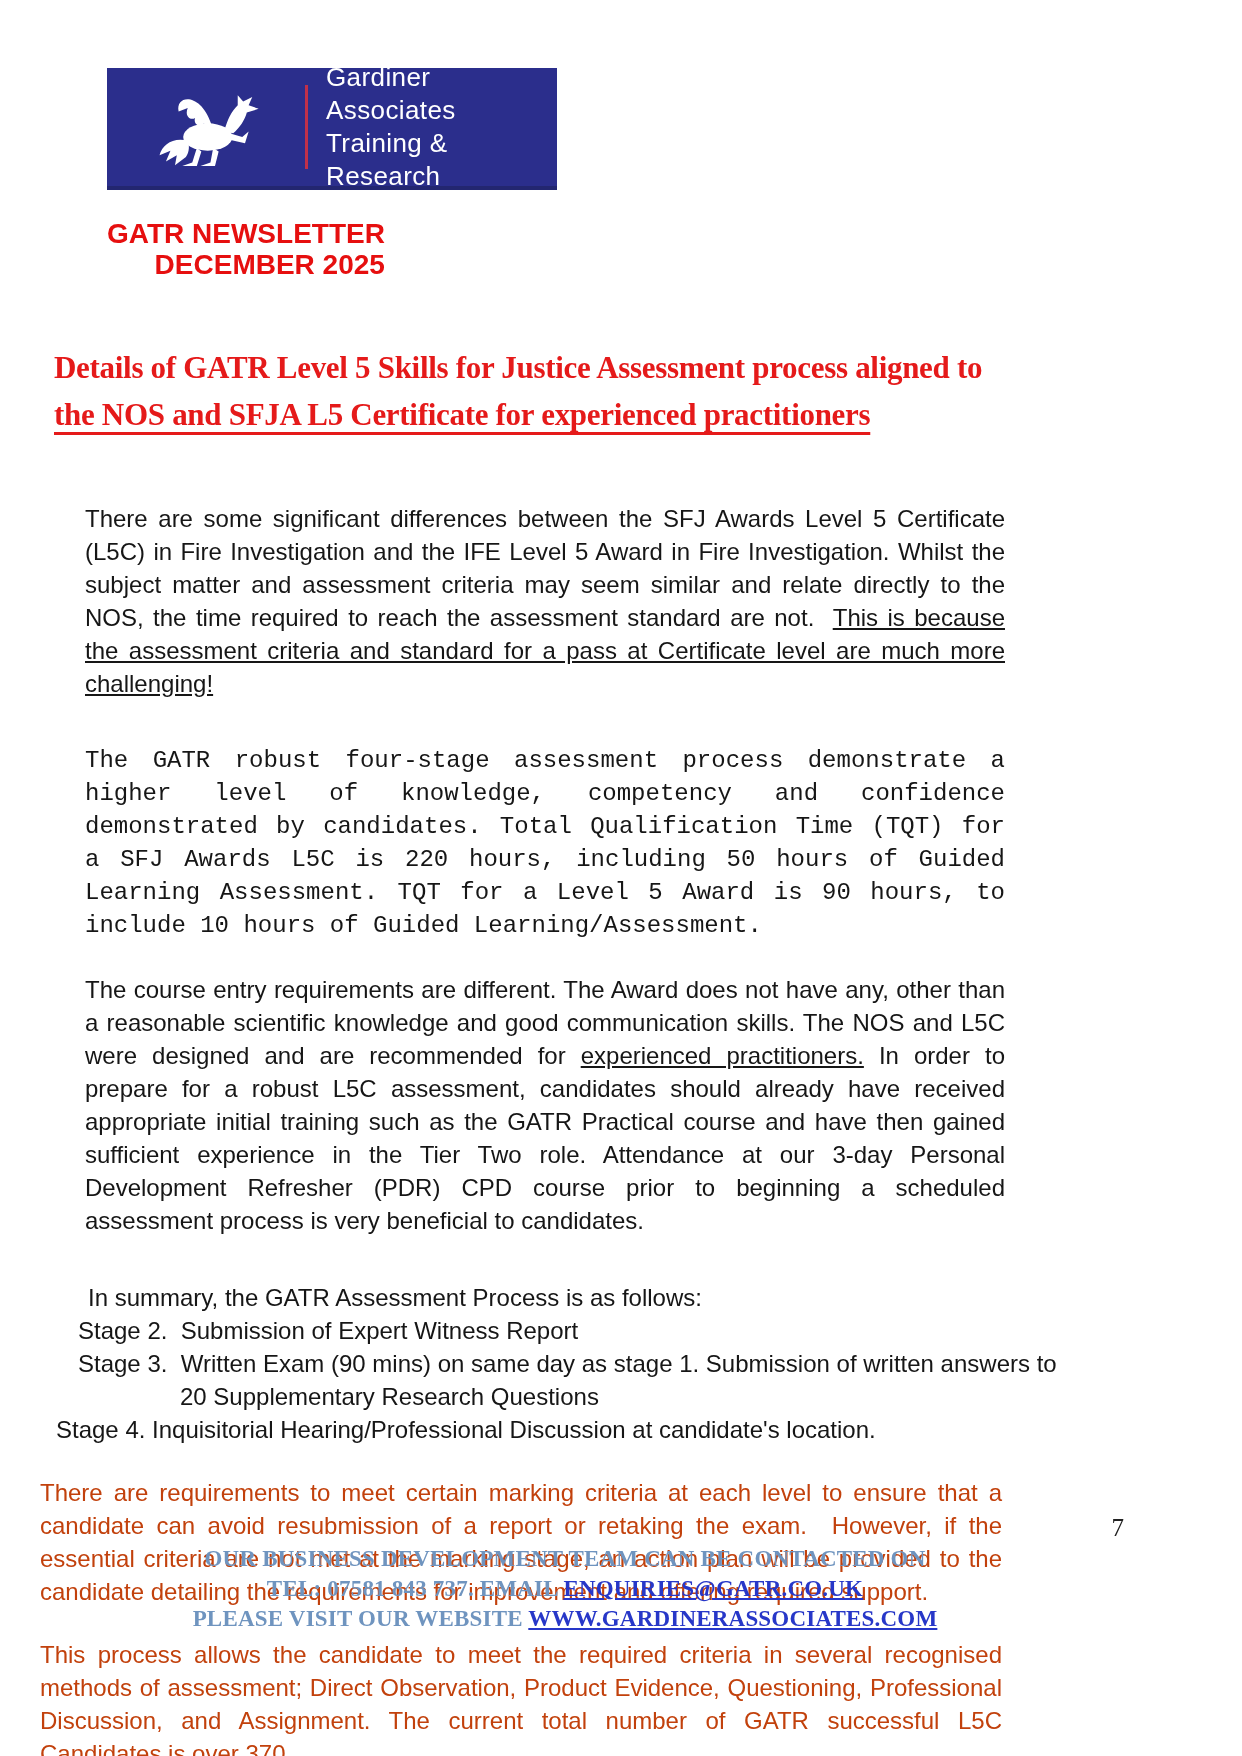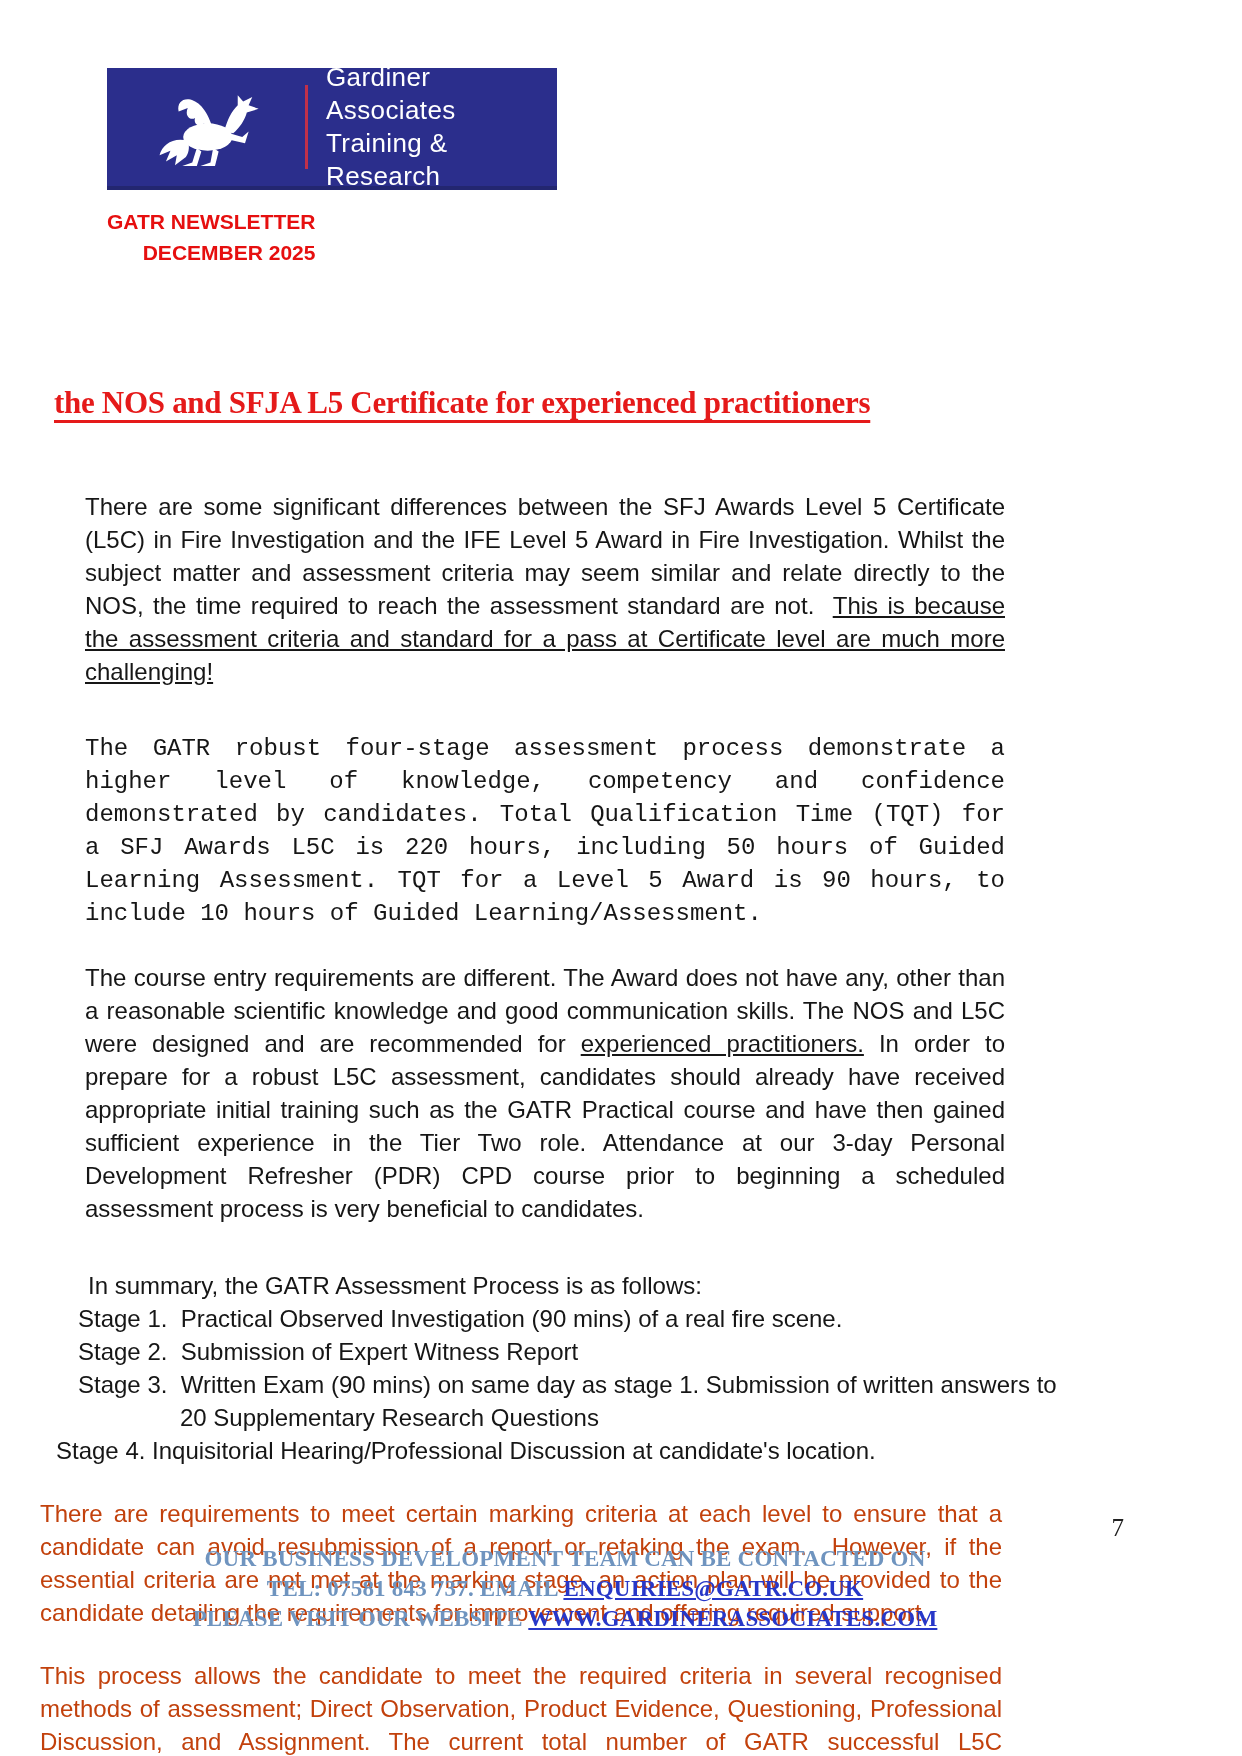--- a/index.html
+++ b/index.html
@@ -18,22 +18,22 @@
             margin:68px 237px 0 107px;flex-direction:column; }
   .logo-box {
     width:450px; height:122px;
     background:#2b2e8c;
     display:flex; align-items:center;
     border-bottom:4px solid #232670;
   }
   .logo-dragon { width:172px; height:100px; margin-left:22px; flex:0 0 auto; }
   .logo-divider { width:3px; height:84px; background:#c0304a; margin:0 18px 0 4px; flex:0 0 auto; }
   .logo-text { color:#ffffff; font-size:26px; line-height:33px; letter-spacing:0.4px; font-weight:400; }
-  .newsletter { margin-top:16px; text-align:right; color:#e60f0f;
-                font-size:21px; line-height:31px; font-weight:bold; }
+  .newsletter { margin-top:28px; text-align:right; color:#e60f0f;
+                font-size:28px; line-height:31px; font-weight:bold; }
 
   
   .doc-title {
     margin:64px 60px 0 54px;
     color:#e51a1a;
     font-family:"Liberation Serif", serif;
     font-weight:bold;
     font-size:31px; line-height:47px;
     letter-spacing:-0.3px;
   }
@@ -113,37 +113,36 @@
         <div>Training &amp; Research</div>
       </div>
     </div>
     <div class="newsletter">
       <div>GATR NEWSLETTER</div>
       <div>DECEMBER 2025</div>
     </div>
   </div>
 
   <h1 class="doc-title">
-    <br>
+    <span>Details of GATR Level 5 Skills for Justice Assessment process aligned to</span><br>
     <span class="u">the NOS and SFJA L5 Certificate for experienced practitioners</span>
   </h1>
 
   <p class="body-par p1">
     <span>There are some significant differences between the SFJ Awards Level 5 Certificate (L5C) in Fire Investigation and the IFE Level 5 Award in Fire Investigation. Whilst the subject matter and assessment criteria may seem similar and relate directly to the NOS, the time required to reach the assessment standard are not.&nbsp; </span><span class="uline">This is because the assessment criteria and standard for a pass at Certificate level are much more challenging!</span>
   </p>
 
   <p class="body-par p2">The GATR robust four-stage assessment process demonstrate a higher level of knowledge, competency and confidence demonstrated by candidates. Total Qualification Time (TQT) for a SFJ Awards L5C is 220 hours, including 50 hours of Guided Learning Assessment. TQT for a Level 5 Award is 90 hours, to include 10 hours of Guided Learning/Assessment.</p>
 
   <p class="body-par p3">
     <span>The course entry requirements are different. The Award does not have any, other than a reasonable scientific knowledge and good communication skills. The NOS and L5C were designed and are recommended for </span><span class="uline">experienced practitioners.</span><span> In order to prepare for a robust L5C assessment, candidates should already have received appropriate initial training such as the GATR Practical course and have then gained sufficient experience in the Tier Two role. Attendance at our 3-day Personal Development Refresher (PDR) CPD course prior to beginning a scheduled assessment process is very beneficial to candidates.</span>
   </p>
 
   <div class="summary-block">
     <div class="summary-intro">In summary, the GATR Assessment Process is as follows:</div>
-    <div class="stage-line">Stage 1.&nbsp; Practical Observed Investigation (90 mins) of a real fire scene.</div>
     <div class="stage-line">Stage 2.&nbsp; Submission of Expert Witness Report</div>
     <div class="stage-line">Stage 3.&nbsp; Written Exam (90 mins) on same day as stage 1. Submission of written answers to</div>
     <div class="stage-wrap">20 Supplementary Research Questions</div>
     <div class="stage-4">Stage 4. Inquisitorial Hearing/Professional Discussion at candidate's location.</div>
   </div>
 
   <p class="wide-par">There are requirements to meet certain marking criteria at each level to ensure that a candidate can avoid resubmission of a report or retaking the exam.&nbsp; However, if the essential criteria are not met at the marking stage, an action plan will be provided to the candidate detailing the requirements for improvement and offering required support.</p>
   <p class="wide-par">This process allows the candidate to meet the required criteria in several recognised methods of assessment; Direct Observation, Product Evidence, Questioning, Professional Discussion, and Assignment. The current total number of GATR successful L5C Candidates is over 370.</p>
 
   <div class="page-number">7</div>

